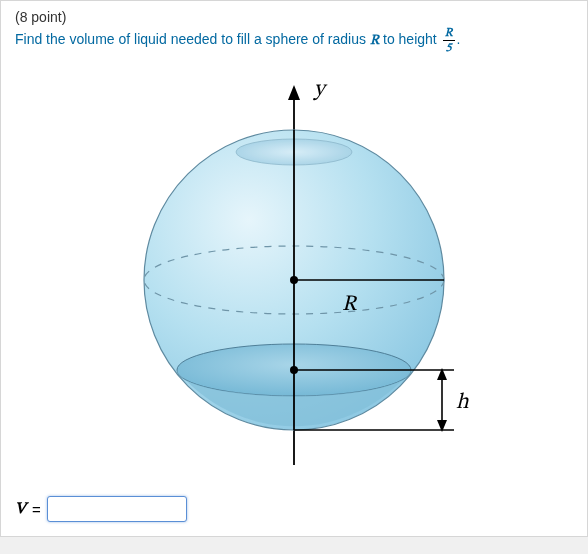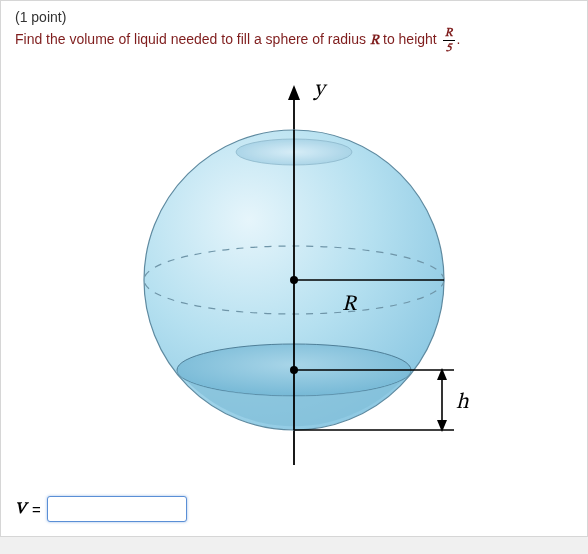--- a/index.html
+++ b/index.html
@@ -13,21 +13,21 @@
     width: 588px;
     background: #fff;
     border: 1px solid #d6d6d6;
     padding: 8px 14px 14px;
   }
   .points {
     color: #333;
     margin-bottom: 2px;
   }
   .prompt {
-    color: #7f1d1d;
+    color: #0369a1;
     line-height: 1.5;
   }
   .mathit {
     font-family: "Cambria Math", "STIX Two Math", Georgia, serif;
     font-style: italic;
     font-weight: bold;
   }
   .frac {
     display: inline-block;
     vertical-align: middle;
@@ -77,21 +77,21 @@
     font-family: "Cambria Math", "STIX Two Math", Georgia, serif;
     font-style: italic;
     font-size: 22px;
   }
 </style>
 </head>
 <body>
 
 <div class="card">
 
-  <div class="points">(1 point)</div>
+  <div class="points">(8 point)</div>
 
   <div class="prompt">
     <span>Find the volume of liquid needed to fill a sphere of radius </span><span class="mathit">R</span><span> to height </span><span class="frac"><span class="num">R</span><span class="den">5</span></span><span>.</span>
   </div>
 
   <div class="figwrap">
     <svg width="420" height="420" viewBox="0 0 420 420">
       <defs>
         <radialGradient id="ballGrad" cx="35%" cy="30%" r="75%">
           <stop offset="0%" stop-color="#e6f5fb"></stop>

